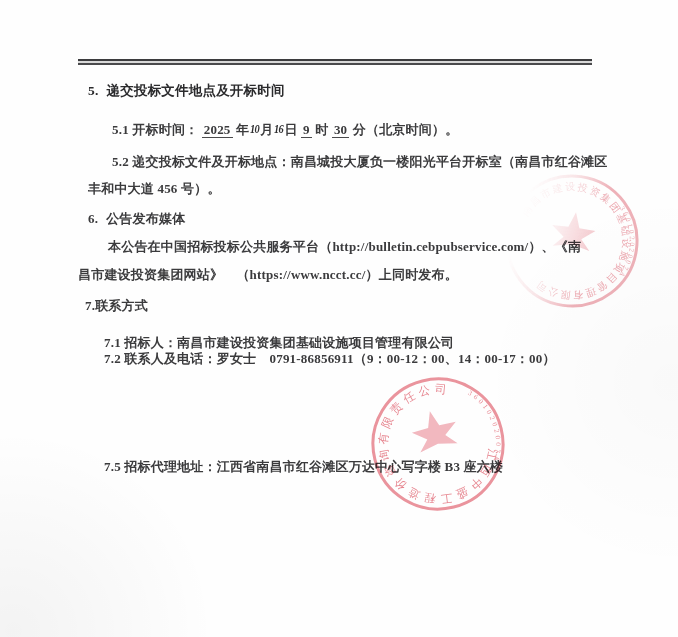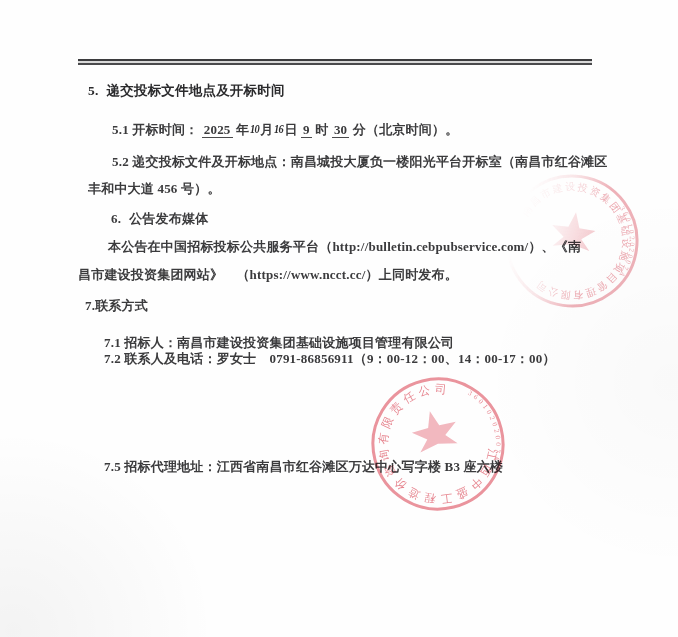--- a/index.html
+++ b/index.html
@@ -60,21 +60,21 @@
     <span class="hno">5.</span><span>递交投标文件地点及开标时间</span>
   </div>
 
   <div class="line" style="left:112px;top:121px;">
     <span>5.1 开标时间： </span><span class="u">2025</span><span> 年</span><span class="hand">10</span><span>月</span><span class="hand">16</span><span>日 </span><span class="u">9</span><span> 时 </span><span class="u">30</span><span> 分（北京时间）。</span>
   </div>
 
   <div class="line" style="left:112px;top:153px;">5.2 递交投标文件及开标地点：南昌城投大厦负一楼阳光平台开标室（南昌市红谷滩区</div>
   <div class="line" style="left:78px;top:180px;margin-left:10px;">丰和中大道 456 号）。</div>
 
-  <div class="line" style="left:88px;top:210px;margin-left:23px;">
+  <div class="line" style="left:88px;top:210px;">
     <span class="hno">6.</span><span>公告发布媒体</span>
   </div>
   <div class="line" style="left:78px;top:266px;">昌市建设投资集团网站》　（https://www.ncct.cc/）上同时发布。</div>
   <div class="line" style="left:108px;top:238px;">本公告在中国招标投标公共服务平台（http://bulletin.cebpubservice.com/）、《南</div>
 
   <div class="line" style="left:85px;top:297px;">7.联系方式</div>
   <div class="line" style="left:104px;top:334px;">7.1 招标人：南昌市建设投资集团基础设施项目管理有限公司</div>
   <div class="line" style="left:104px;top:350px;">7.2 联系人及电话：罗女士　0791-86856911（9：00-12：00、14：00-17：00）</div>
   <div class="line" style="left:104px;top:458px;">7.5 招标代理地址：江西省南昌市红谷滩区万达中心写字楼 B3 座六楼</div>
 

